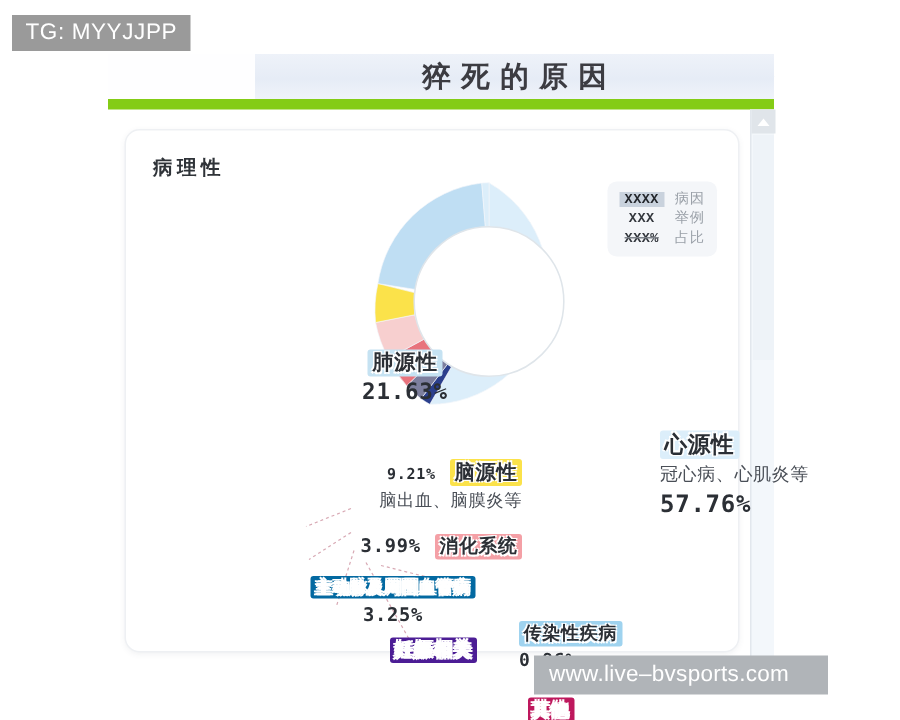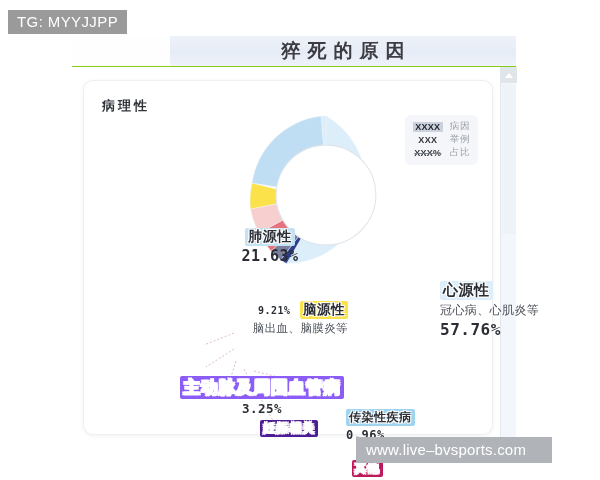--- a/index.html
+++ b/index.html
@@ -48,21 +48,21 @@
   .title-text {
     font-family: "DejaVu Sans", "Liberation Sans", sans-serif;
     font-size: 19px; font-weight: 700; color: #3c3c42;
     letter-spacing: 7px; text-indent: 7px;
   }
 
   
   .content-area {
     position: absolute; left: 0; top: 30px; right: 0; bottom: 0;
     background: #ffffff;
-    border-top: 1px solid #84cc16;
+    border-top: 7px solid #84cc16;
   }
 
   
   .scroll-col {
     position: absolute; right: 0; top: 0; bottom: 0; width: 16px;
     background: #f3f7fb; border-left: 1px solid #e2e7ed;
   }
   .scroll-up {
     width: 16px; height: 16px; background: #e0e5ea;
     display: flex; align-items: center; justify-content: center;
@@ -92,21 +92,21 @@
   }
 
   
   .legend {
     position: absolute; right: 14px; top: 34px;
     background: #f4f6f9; border-radius: 6px;
     padding: 5px 8px 6px 8px;
   }
   .legend-row { display: flex; align-items: center; gap: 7px; height: 13px; }
   .legend-key {
-    font-family: Liberation Sans, sans-serif;
+    font-family: Liberation Mono, monospace;
     font-size: 9px; font-weight: 700; color: #33373d;
     letter-spacing: .3px; min-width: 30px; text-align: center;
   }
   .legend-key.hl { background: #c9d2dd; color: #23262b; padding: 0 1px; }
   .legend-key.pct { text-decoration: line-through; text-decoration-color: #7d828a; }
   .legend-label {
     font-family: "DejaVu Sans", "Liberation Sans", sans-serif;
     font-size: 9.5px; color: #9aa0a8; letter-spacing: .6px;
   }
 
@@ -148,21 +148,21 @@
   #lbl-brain .row1 { white-space: nowrap; }
   #lbl-brain .pct  { font-size: 10px; }
   #lbl-brain .name { font-size: 13.5px; background: #fbe24a; margin-left: 5px; }
   #lbl-brain .eg   { font-size: 11.5px; display: block; margin-top: 2px; }
 
   #lbl-gi { left: 96px; top: 268px; width: 168px; text-align: right; white-space: nowrap; }
   #lbl-gi .pct  { font-size: 12.5px; }
   #lbl-gi .name { font-size: 12.5px; background: #f4a0a6; margin-left: 5px; }
 
   #lbl-aorta { left: 88px; top: 295px; width: 180px; text-align: center; }
-  #lbl-aorta .name { font-size: 17px; background: #8b5cf6; color: #ffffff;
+  #lbl-aorta .name { font-size: 11px; background: #0369a1; color: #ffffff;
                      text-shadow: -1px -1px 0 #fff, 1px -1px 0 #fff, -1px 1px 0 #fff, 1px 1px 0 #fff; }
   #lbl-aorta .pct  { font-size: 12.5px; display: block; margin-top: 2px; }
 
   #lbl-preg { left: 140px; top: 337px; width: 130px; text-align: center; }
   #lbl-preg .name { font-size: 12.5px; background: #4c1d95; color: #ffffff;
                     text-shadow: -1px -1px 0 #fff, 1px -1px 0 #fff, -1px 1px 0 #fff, 1px 1px 0 #fff; }
   #lbl-preg .pct  { font-size: 13px; display: block; margin-top: 2px; }
 
   #lbl-infect { left: 262px; top: 326px; width: 128px; text-align: left; }
   #lbl-infect .name { font-size: 12px; background: #9fd3ef; }
@@ -290,20 +290,24 @@
           </div>
 
           <div class="lbl" id="lbl-brain">
             <span class="row1">
               <span class="pct">9.21%</span>
               <span class="name">脑源性</span>
             </span>
             <span class="eg">脑出血、脑膜炎等</span>
           </div>
 
+          <div class="lbl" id="lbl-gi">
+            <span class="pct">3.99%</span>
+            <span class="name">消化系统</span>
+          </div>
 
           <div class="lbl" id="lbl-aorta">
             <span class="name">主动脉及周围血管病</span>
             <span class="pct">3.25%</span>
           </div>
 
           <div class="lbl" id="lbl-preg">
             <span class="name">妊娠相关</span>
           </div>
 

